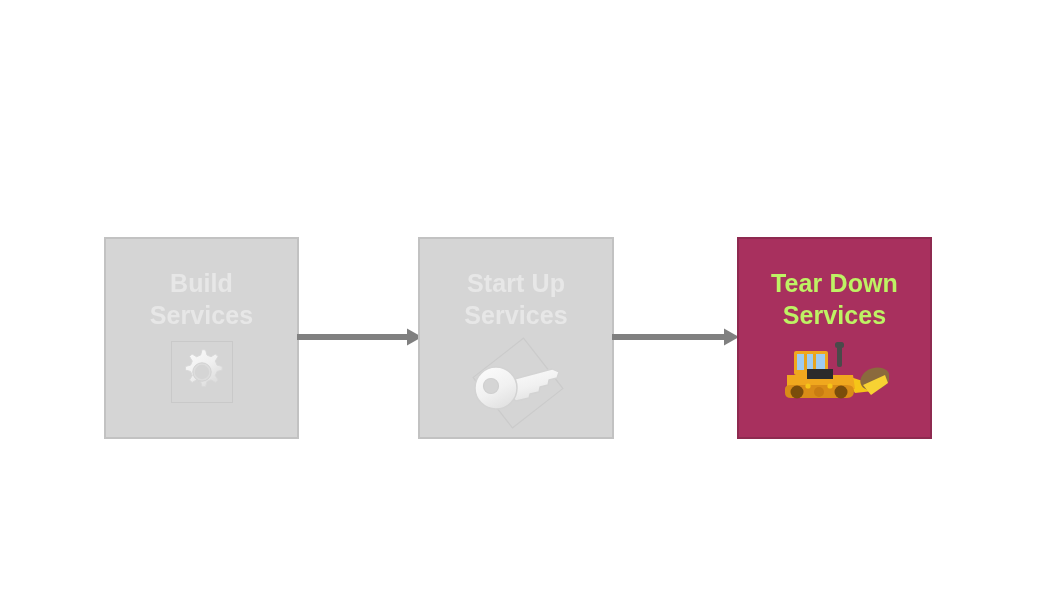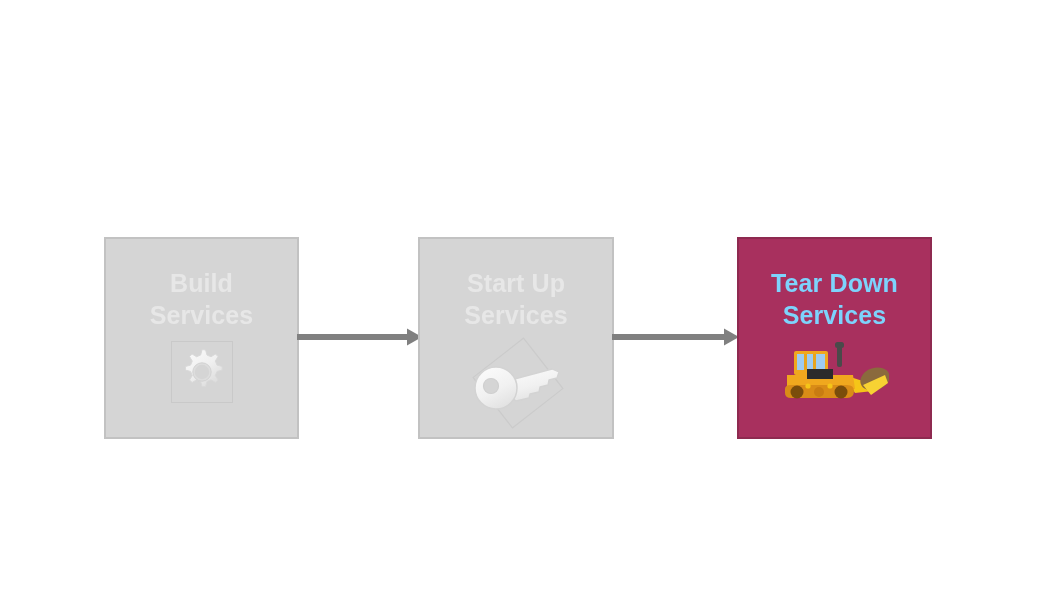--- a/index.html
+++ b/index.html
@@ -65,21 +65,21 @@
   .node.state-inactive .node-title {
     color: #e7e7e7;
   }
 
   
   .node.state-active {
     background: #a8305e;
     border-color: #8e2a50;
   }
   .node.state-active .node-title {
-    color: #7dd3fc;
+    color: #bef264;
   }
 
   
   #node-build      { left: 104px; top: 237px; width: 195px; height: 202px; }
   #node-startup    { left: 418px; top: 237px; width: 196px; height: 202px; }
   #node-teardown   { left: 737px; top: 237px; width: 195px; height: 202px; }
 
   #node-build .node-title,
   #node-startup .node-title,
   #node-teardown .node-title { margin-top: 28px; }

